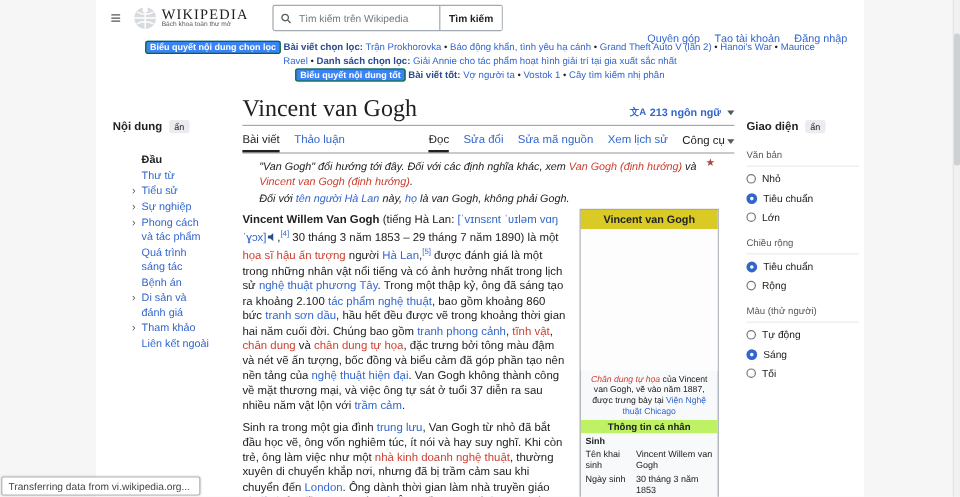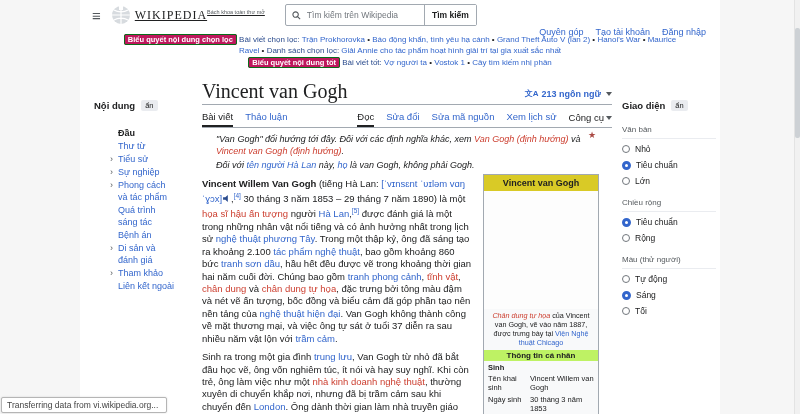--- a/index.html
+++ b/index.html
@@ -6,21 +6,21 @@
   body{
     width:800px;height:414px;overflow:hidden;position:relative;
     background:#f6f6f6;font-family:"Liberation Sans",sans-serif;color:#202122;
   }
   .page{width:640px;margin:0 auto;background:#fff;height:414px;position:relative;}
 
   
   .top-bar{display:flex;align-items:center;height:30px;padding:0 10px;gap:8px;}
   .menu-btn{font-size:15px;color:#54595d;cursor:pointer;line-height:1;padding:0 2px;}
   .logo{display:flex;align-items:center;gap:4px;cursor:pointer;}
-  .logo-text{display:flex;flex-direction:row;line-height:1;text-decoration:underline;}
+  .logo-text{display:flex;flex-direction:column;line-height:1;}
   .logo-title{font-family:"Liberation Serif",serif;font-size:12px;letter-spacing:1px;color:#202122;}
   .logo-tag{font-size:5.5px;color:#54595d;margin-top:1px;}
   .search-wrap{display:flex;align-items:center;border:1px solid #a2a9b1;border-radius:2px;height:20px;width:190px;margin-left:12px;background:#fff;}
   .search-wrap .mag{margin:0 4px 0 6px;flex:0 0 auto;}
   .search-input{border:none;outline:none;flex:1;font-size:8.5px;color:#202122;min-width:0;background:transparent;}
   .search-input::placeholder{color:#72777d;}
   .search-btn{border:none;border-left:1px solid #a2a9b1;background:#fff;font-weight:bold;font-size:8.5px;padding:0 7px;height:100%;color:#202122;cursor:pointer;}
   .user-links{margin-left:auto;display:flex;gap:12px;font-size:9px;padding-right:4px;margin-top:34px;}
   .user-links span{color:#3366cc;cursor:pointer;white-space:nowrap;}
 
@@ -30,22 +30,22 @@
 
   
   .sg-p{}
   .sg-b{font-weight:bold;}
   .sg-i{font-style:italic;}
   .sg-a{color:#3366cc;cursor:pointer;}
   .sg-r{color:#cc3e2f;cursor:pointer;}
   .sg-ia{color:#3366cc;font-style:italic;cursor:pointer;}
   .sg-ir{color:#cc3e2f;font-style:italic;cursor:pointer;}
   .sg-sup{color:#3366cc;vertical-align:super;font-size:6.5px;cursor:pointer;}
-  .sg-bb{font-weight:normal;color:#2a4b8d;}
-  .sg-badge{background:#be185d;color:#fff;font-weight:bold;font-size:7.5px;padding:0 3px;border:1px solid #076d1a;border-radius:2px;cursor:pointer;}
+  .sg-bb{font-weight:bold;color:#2a4b8d;}
+  .sg-badge{background:#3b82f6;color:#fff;font-weight:bold;font-size:7.5px;padding:0 3px;border:1px solid #076d1a;border-radius:2px;cursor:pointer;}
   .sg-icon{display:inline-block;width:7px;height:7px;background:#2a4b8d;margin:0 1px;
     clip-path:polygon(0 32%,32% 32%,68% 0,68% 100%,32% 68%,0 68%);}
 
   
   .columns{display:flex;gap:10px;padding:0 4px 0 6px;}
 
   .toc{flex:0 0 98px;font-size:9px;padding:26px 0 0 8px;}
   .panel-head{display:flex;align-items:center;gap:6px;margin-bottom:8px;}
   .panel-title{font-weight:bold;font-size:9.5px;color:#202122;}
   .hide-pill{background:#eaecf0;border-radius:2px;font-size:7.5px;padding:1px 4px;color:#202122;cursor:pointer;}

